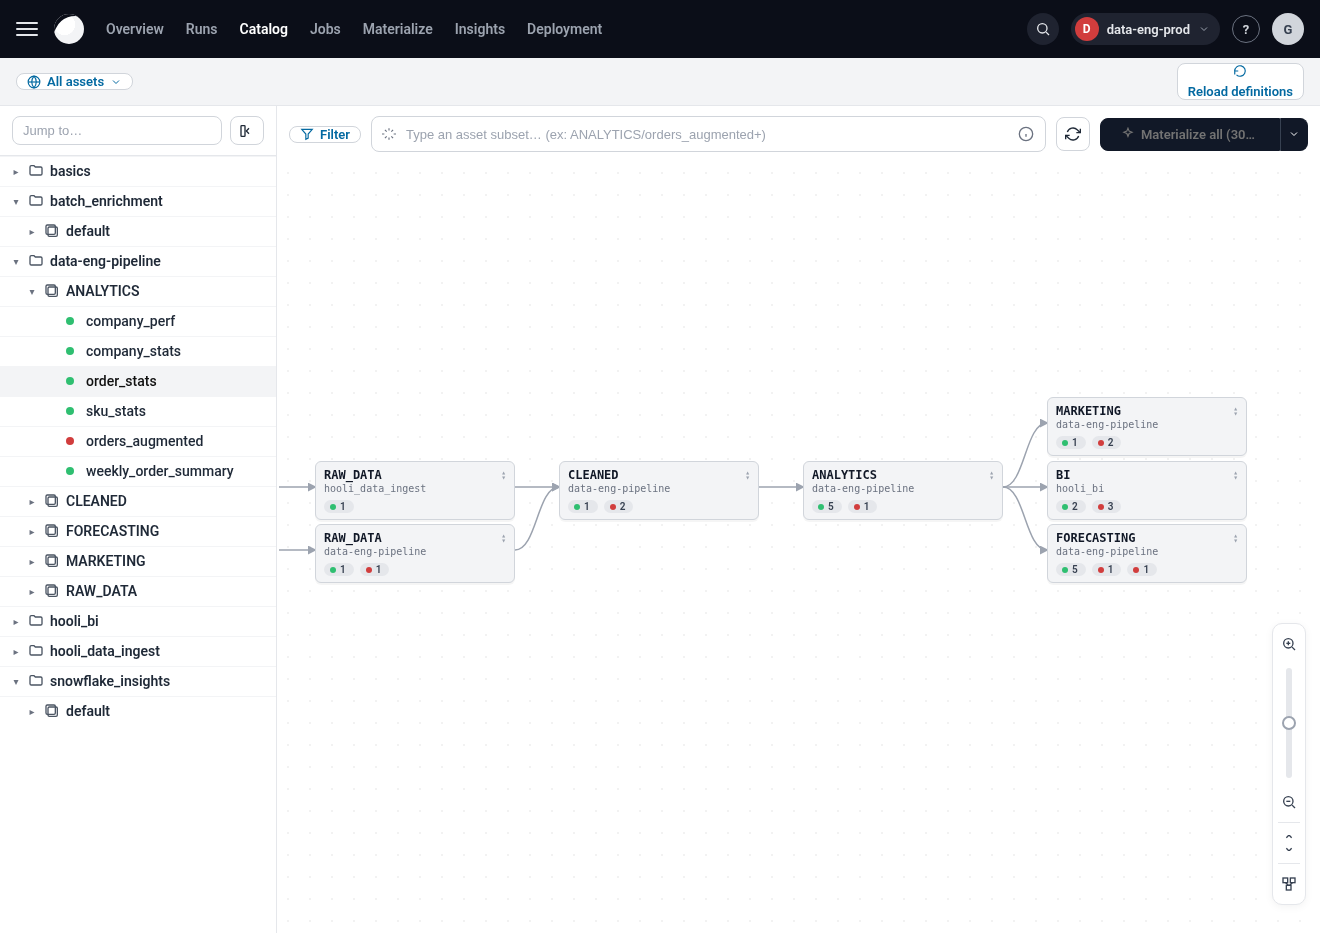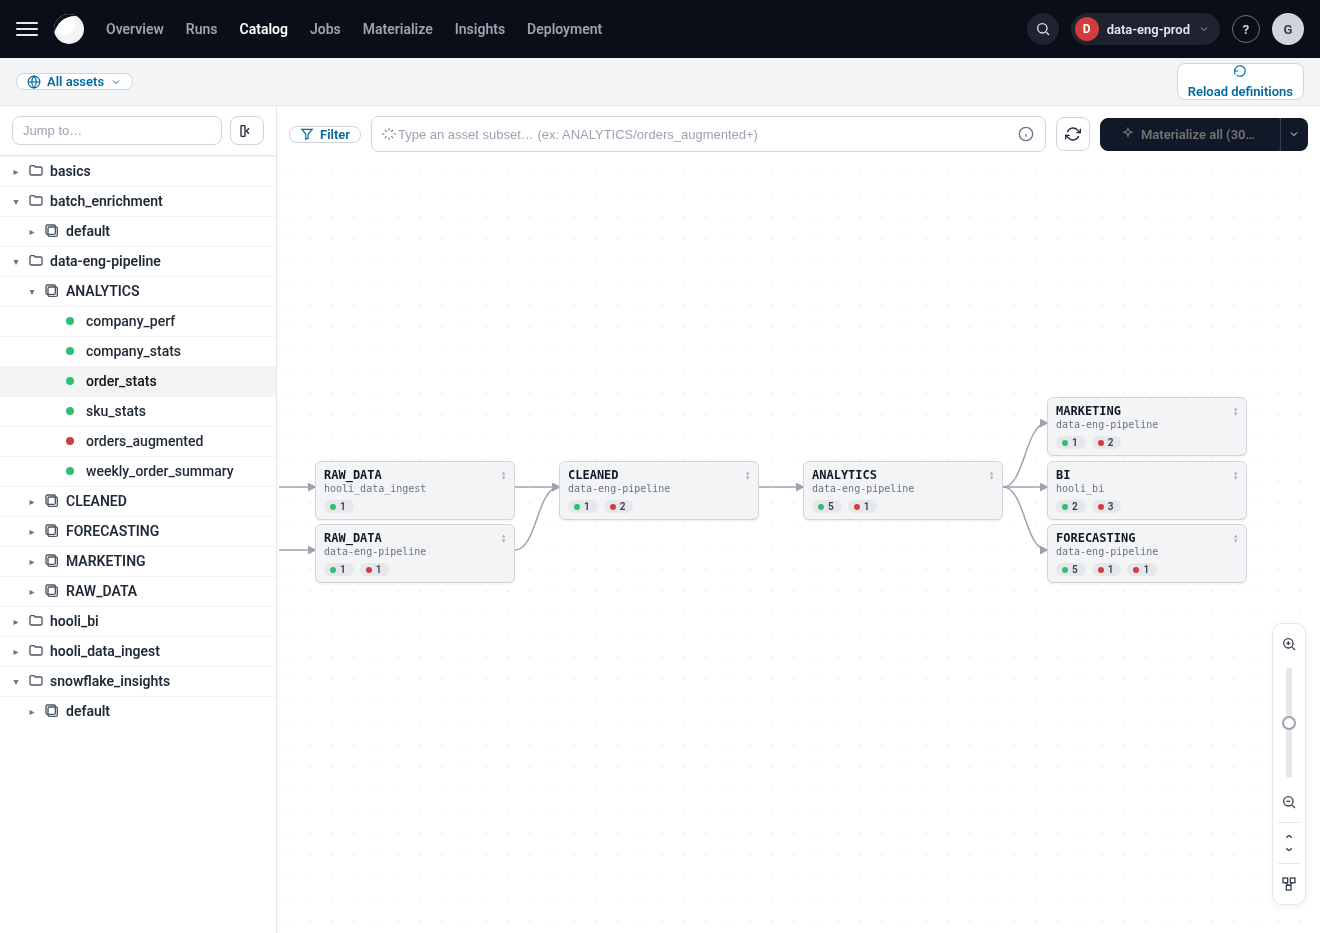--- a/index.html
+++ b/index.html
@@ -44,21 +44,21 @@
   .lvl1 { padding-left: 10px; }
   .lvl2 { padding-left: 26px; }
   .lvl4 { padding-left: 60px; }
   .row.sel { background: #f3f4f6; }
   .row.sel .lbl { color: #111; }
   .row.asset .dot { margin-left: 6px; margin-right: 6px; }
 
   
   .canvas-col { flex: 1; display: flex; flex-direction: column; position: relative; }
   .canvas-bar { display: flex; align-items: center; gap: 10px; padding: 10px 12px; }
-  .asset-input { flex: 1; border: 1px solid #d1d5db; border-radius: 8px; display: flex; align-items: center; padding: 4px 6px 4px 10px; }
+  .asset-input { flex: 1; border: 1px solid #d1d5db; border-radius: 8px; display: flex; align-items: center; gap: 8px; padding: 4px 6px 4px 10px; }
   .asset-input input { border: none; outline: none; flex: 1; font-size: 13px; }
   .asset-input input::placeholder { color: #9ca3af; }
   .info-btn { width: 26px; height: 26px; border-radius: 50%; display: flex; align-items: center; justify-content: center; color: #6b7280; }
   .refresh-btn { width: 34px; height: 34px; border: 1px solid #d1d5db; border-radius: 8px; display: flex; align-items: center; justify-content: center; cursor: pointer; background: #fff; }
   .mat-btn-group { display: flex; }
   .mat-btn { background: #111827; color: #737373; border: 1px solid #111827; border-radius: 8px 0 0 8px; padding: 8px 20px; display: flex; align-items: center; gap: 6px; font-weight: 600; font-size: 13px; cursor: pointer; max-width: 180px; }
   .mat-caret { background: #111827; color: #fff; border: 1px solid #111827; border-left: 1px solid #374151; border-radius: 0 8px 8px 0; width: 28px; display: flex; align-items: center; justify-content: center; cursor: pointer; }
   .mat-btn .mlbl { overflow: hidden; text-overflow: ellipsis; white-space: nowrap; }
 
   

